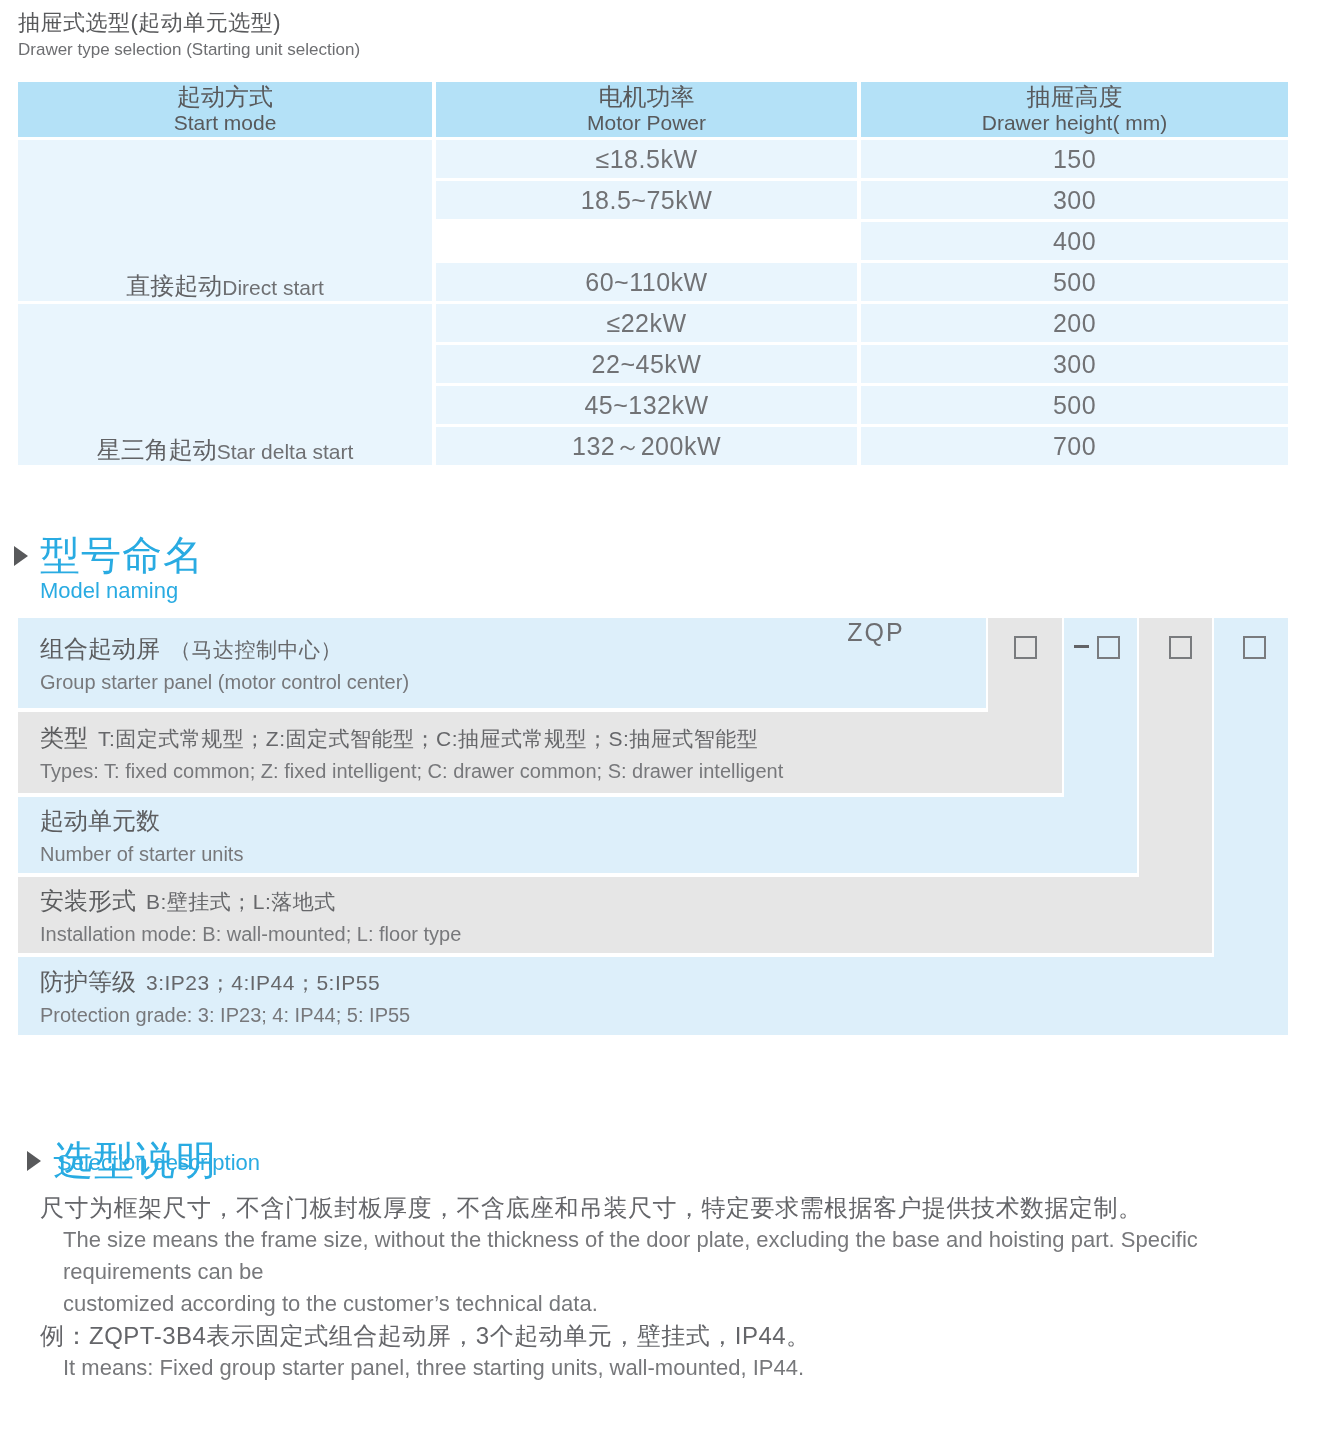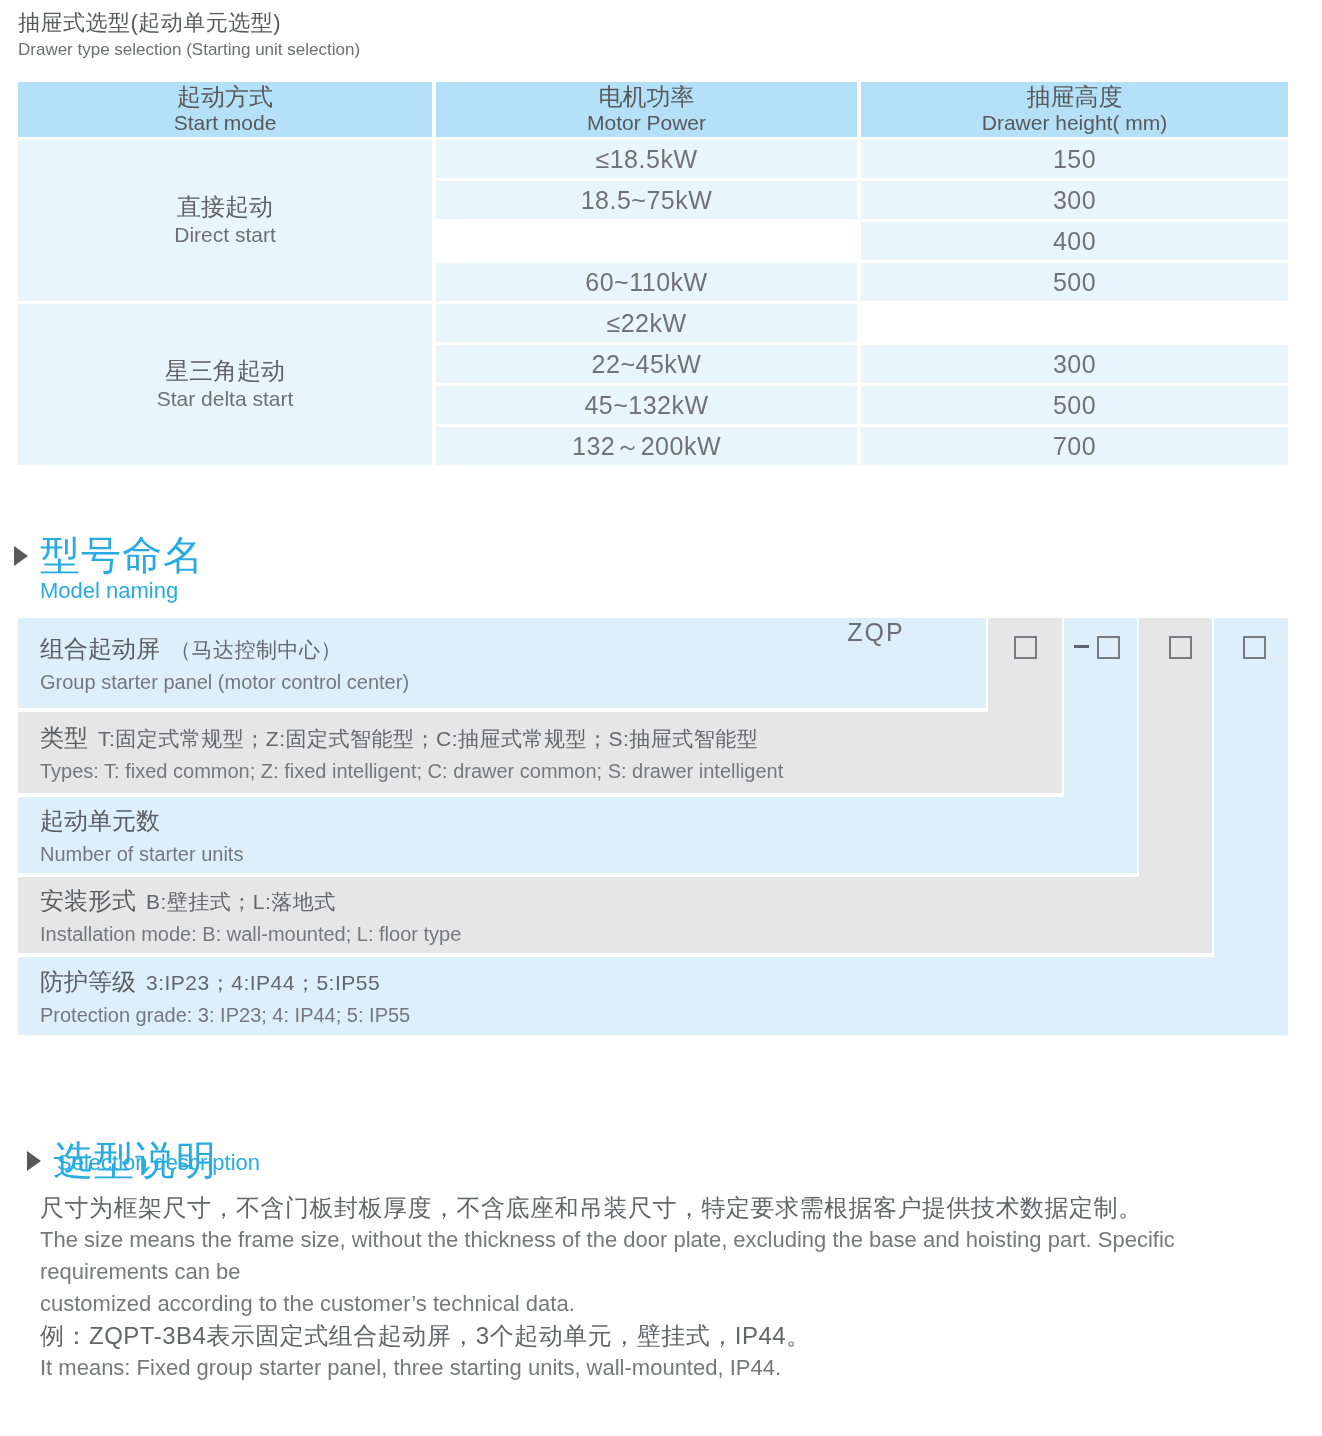--- a/index.html
+++ b/index.html
@@ -15,21 +15,21 @@
   .page-title-zh{position:absolute;left:18px;top:8px;font-size:22px;color:var(--ink-dark);letter-spacing:.5px;}
   .page-title-en{position:absolute;left:18px;top:40px;font-size:17px;color:var(--ink-mid);}
 
   
   .sel-table{position:absolute;left:18px;top:82px;width:1270px;
     display:grid;grid-template-columns:414px 421px 427px;
     grid-template-rows:55px repeat(8,38px);column-gap:4px;row-gap:3px;}
   .th{background:var(--th-bg);display:flex;flex-direction:column;align-items:center;justify-content:center;line-height:1.18;}
   .th .th-zh{font-size:24px;color:var(--ink-dark);}
   .th .th-en{font-size:21px;color:var(--ink-dark);}
-  .group{background:var(--cell-bg);display:flex;flex-direction:column;align-items:center;justify-content:center;line-height:1.25;}
+  .group{background:var(--cell-bg);display:flex;flex-direction:row;align-items:flex-end;justify-content:center;line-height:1.25;}
   .group .g-zh{font-size:24px;color:#616265;}
   .group .g-en{font-size:21px;color:#6f7073;}
   .td{background:var(--cell-bg);display:flex;align-items:center;justify-content:center;
       font-size:25px;color:#717275;letter-spacing:.5px;}
 
   
   .sec-head{position:absolute;display:flex;align-items:center;}
   .tri{width:0;height:0;border-top:10px solid transparent;border-bottom:10px solid transparent;
        border-left:14px solid var(--ink-dark);margin-right:12px;}
   .sec-zh{font-size:40px;color:var(--accent);letter-spacing:1px;}
@@ -56,21 +56,21 @@
   .lcolD{left:1196px;width:74px;height:417px;}
   .zqp{position:absolute;left:760px;top:0;width:196px;text-align:center;
        font-size:25px;color:var(--ink-mid);letter-spacing:2px;}
   .mbox{position:absolute;top:18px;width:19px;height:19px;border:2px solid var(--box-border);background:transparent;}
   .mboxA{left:996px;} .mboxB{left:1079px;} .mboxC{left:1151px;} .mboxD{left:1225px;}
   .mdash{position:absolute;left:1056px;top:27px;width:15px;height:3px;background:#626366;}
 
   
   .desc{position:absolute;left:40px;top:1192px;width:1252px;}
   .desc .zh{font-size:24px;color:#646569;line-height:32px;letter-spacing:.5px;}
-  .desc .en{font-size:22px;color:var(--ink-light);line-height:32px;}
+  .desc .en{font-size:22px;color:var(--ink-light);line-height:32px;margin-left:23px;}
 </style>
 </head>
 <body>
 
 <div class="page">
 
   <div class="page-title-zh">抽屉式选型(起动单元选型)</div>
   <div class="page-title-en">Drawer type selection (Starting unit selection)</div>
 
   <div class="sel-table">
@@ -97,20 +97,21 @@
     <div class="td" style="grid-area:3/3">300</div>
     <div class="td" style="grid-area:4/3">400</div>
     <div class="td" style="grid-area:5/2">60~110kW</div>
     <div class="td" style="grid-area:5/3">500</div>
 
     <div class="group" style="grid-column:1;grid-row:6 / span 4">
       <div class="g-zh">星三角起动</div>
       <div class="g-en">Star delta start</div>
     </div>
     <div class="td" style="grid-area:6/2">≤22kW</div>
+    <div class="td" style="grid-area:6/3">200</div>
     <div class="td" style="grid-area:7/2">22~45kW</div>
     <div class="td" style="grid-area:7/3">300</div>
     <div class="td" style="grid-area:8/2">45~132kW</div>
     <div class="td" style="grid-area:8/3">500</div>
     <div class="td" style="grid-area:9/2">132～200kW</div>
     <div class="td" style="grid-area:9/3">700</div>
   </div>
 
   <div class="sec-head" style="left:14px;top:528px;">
     <span class="tri"></span>

